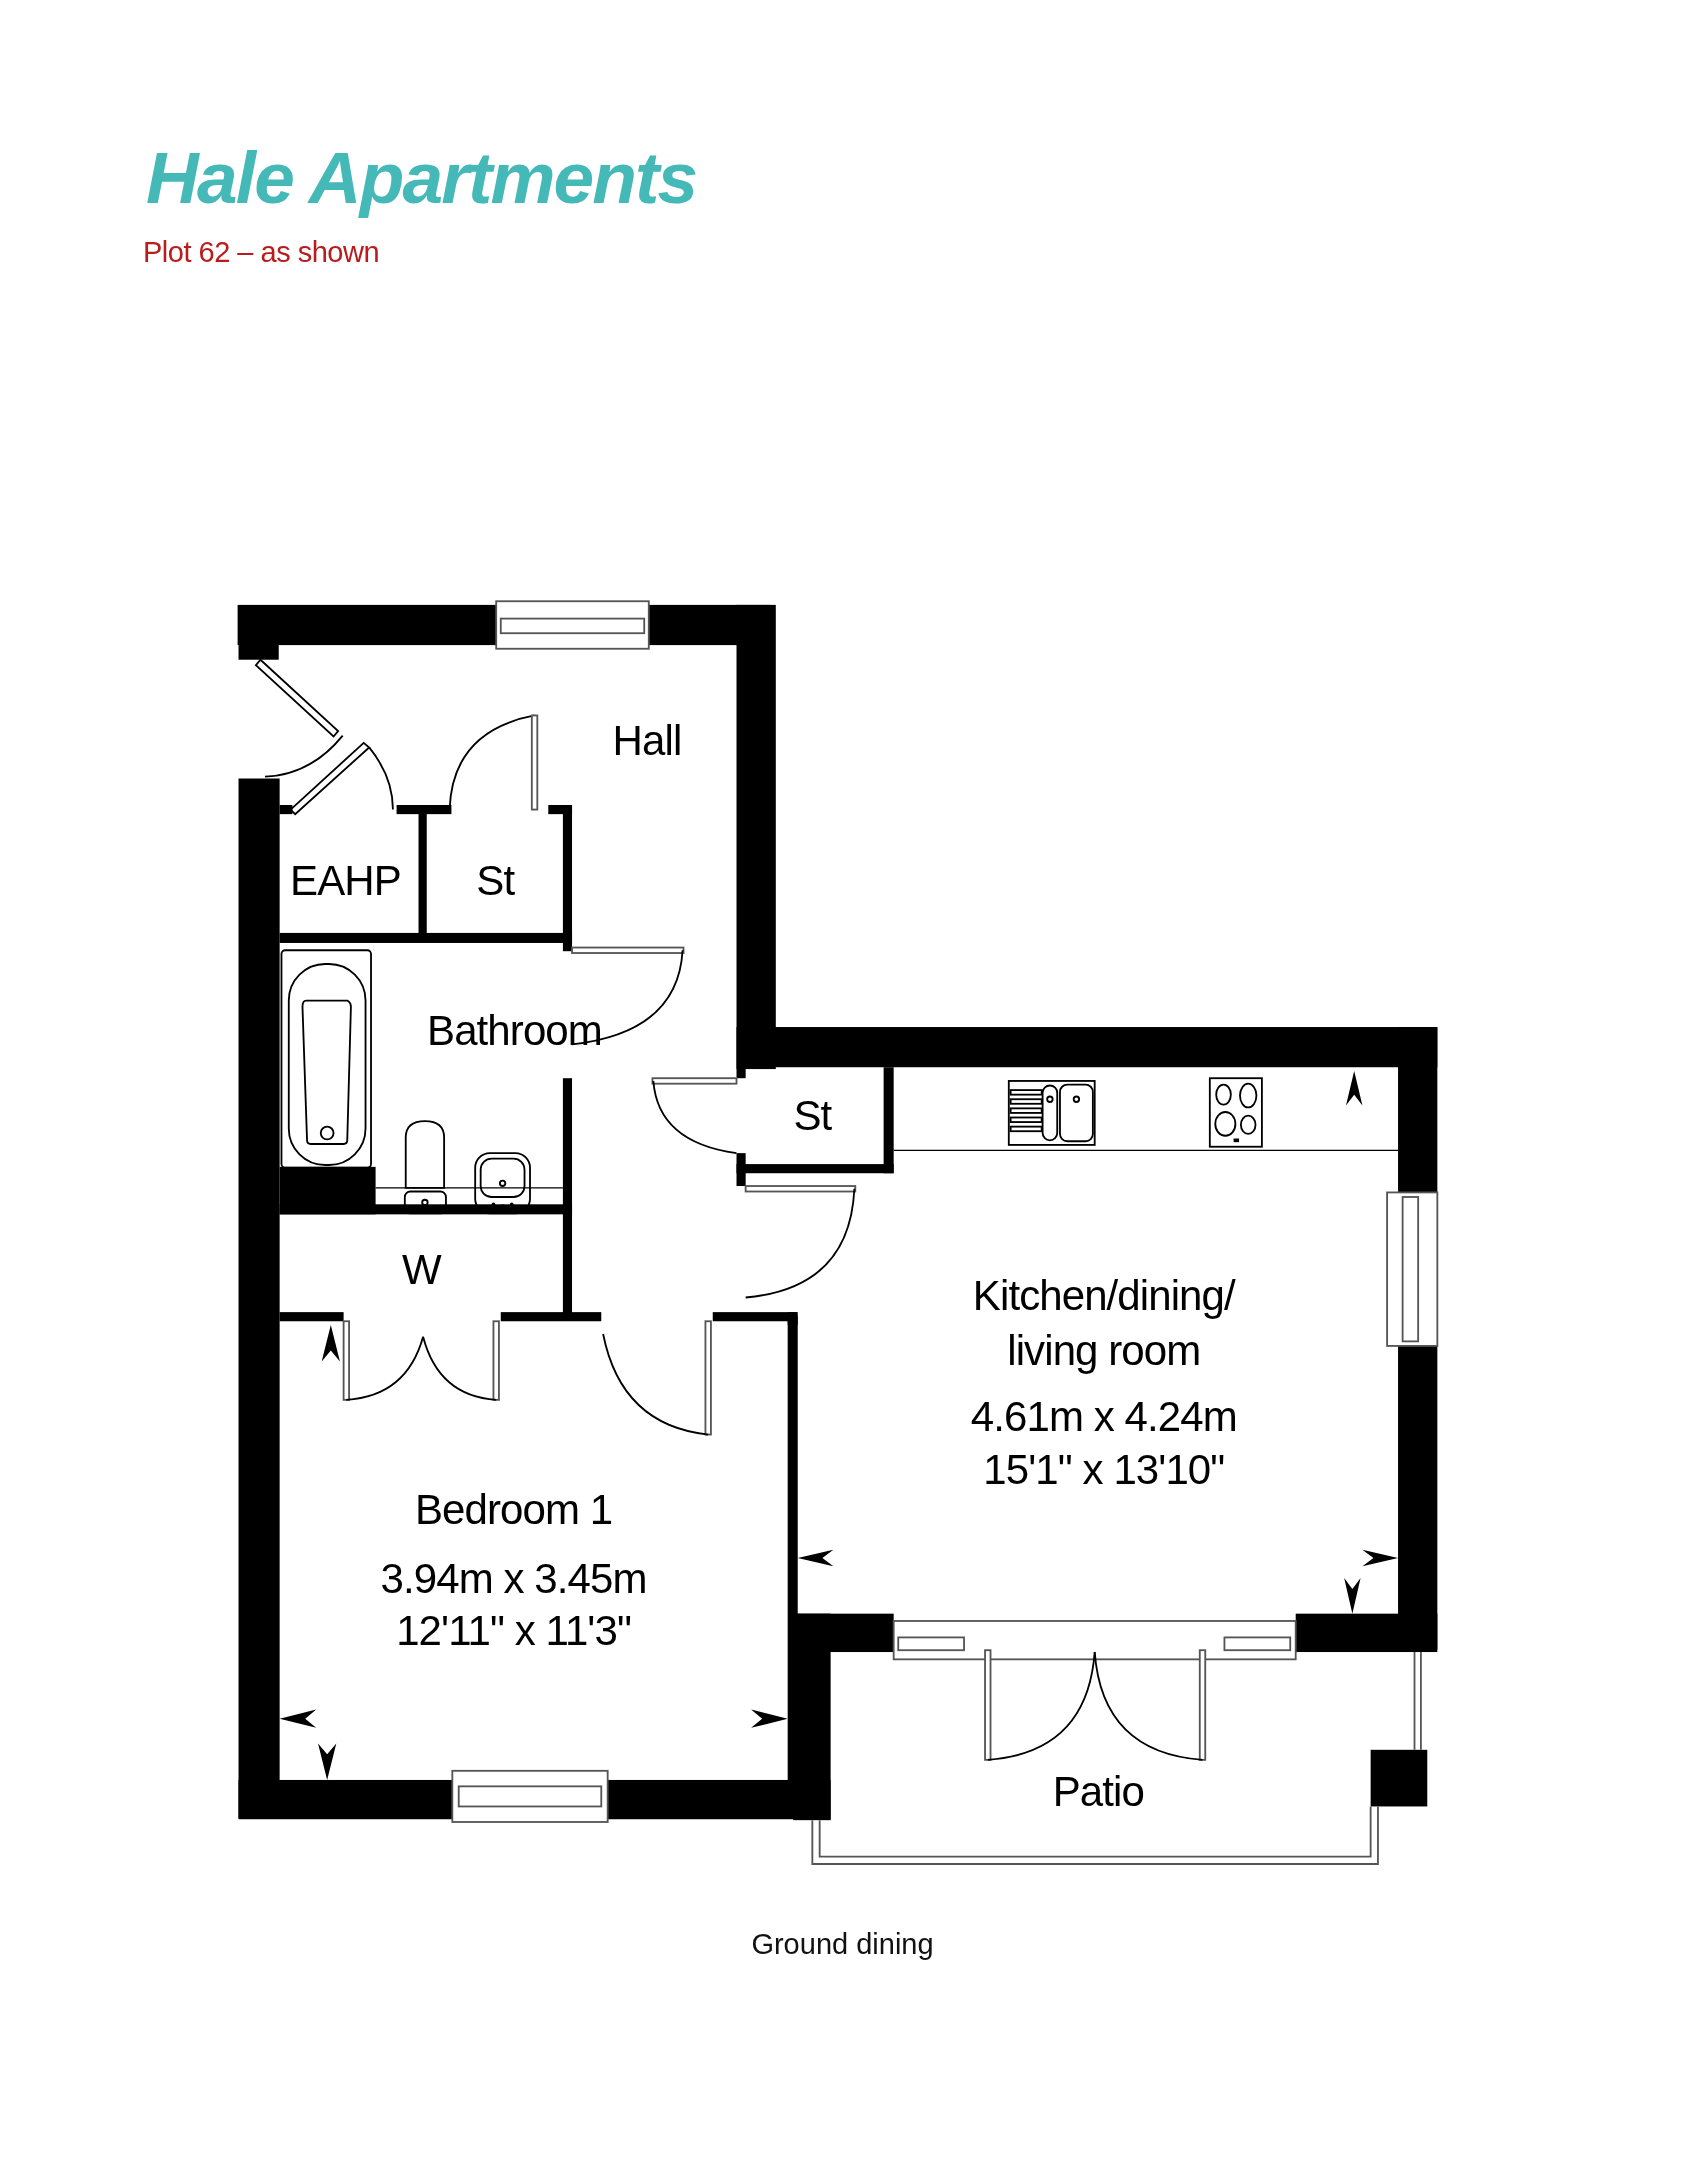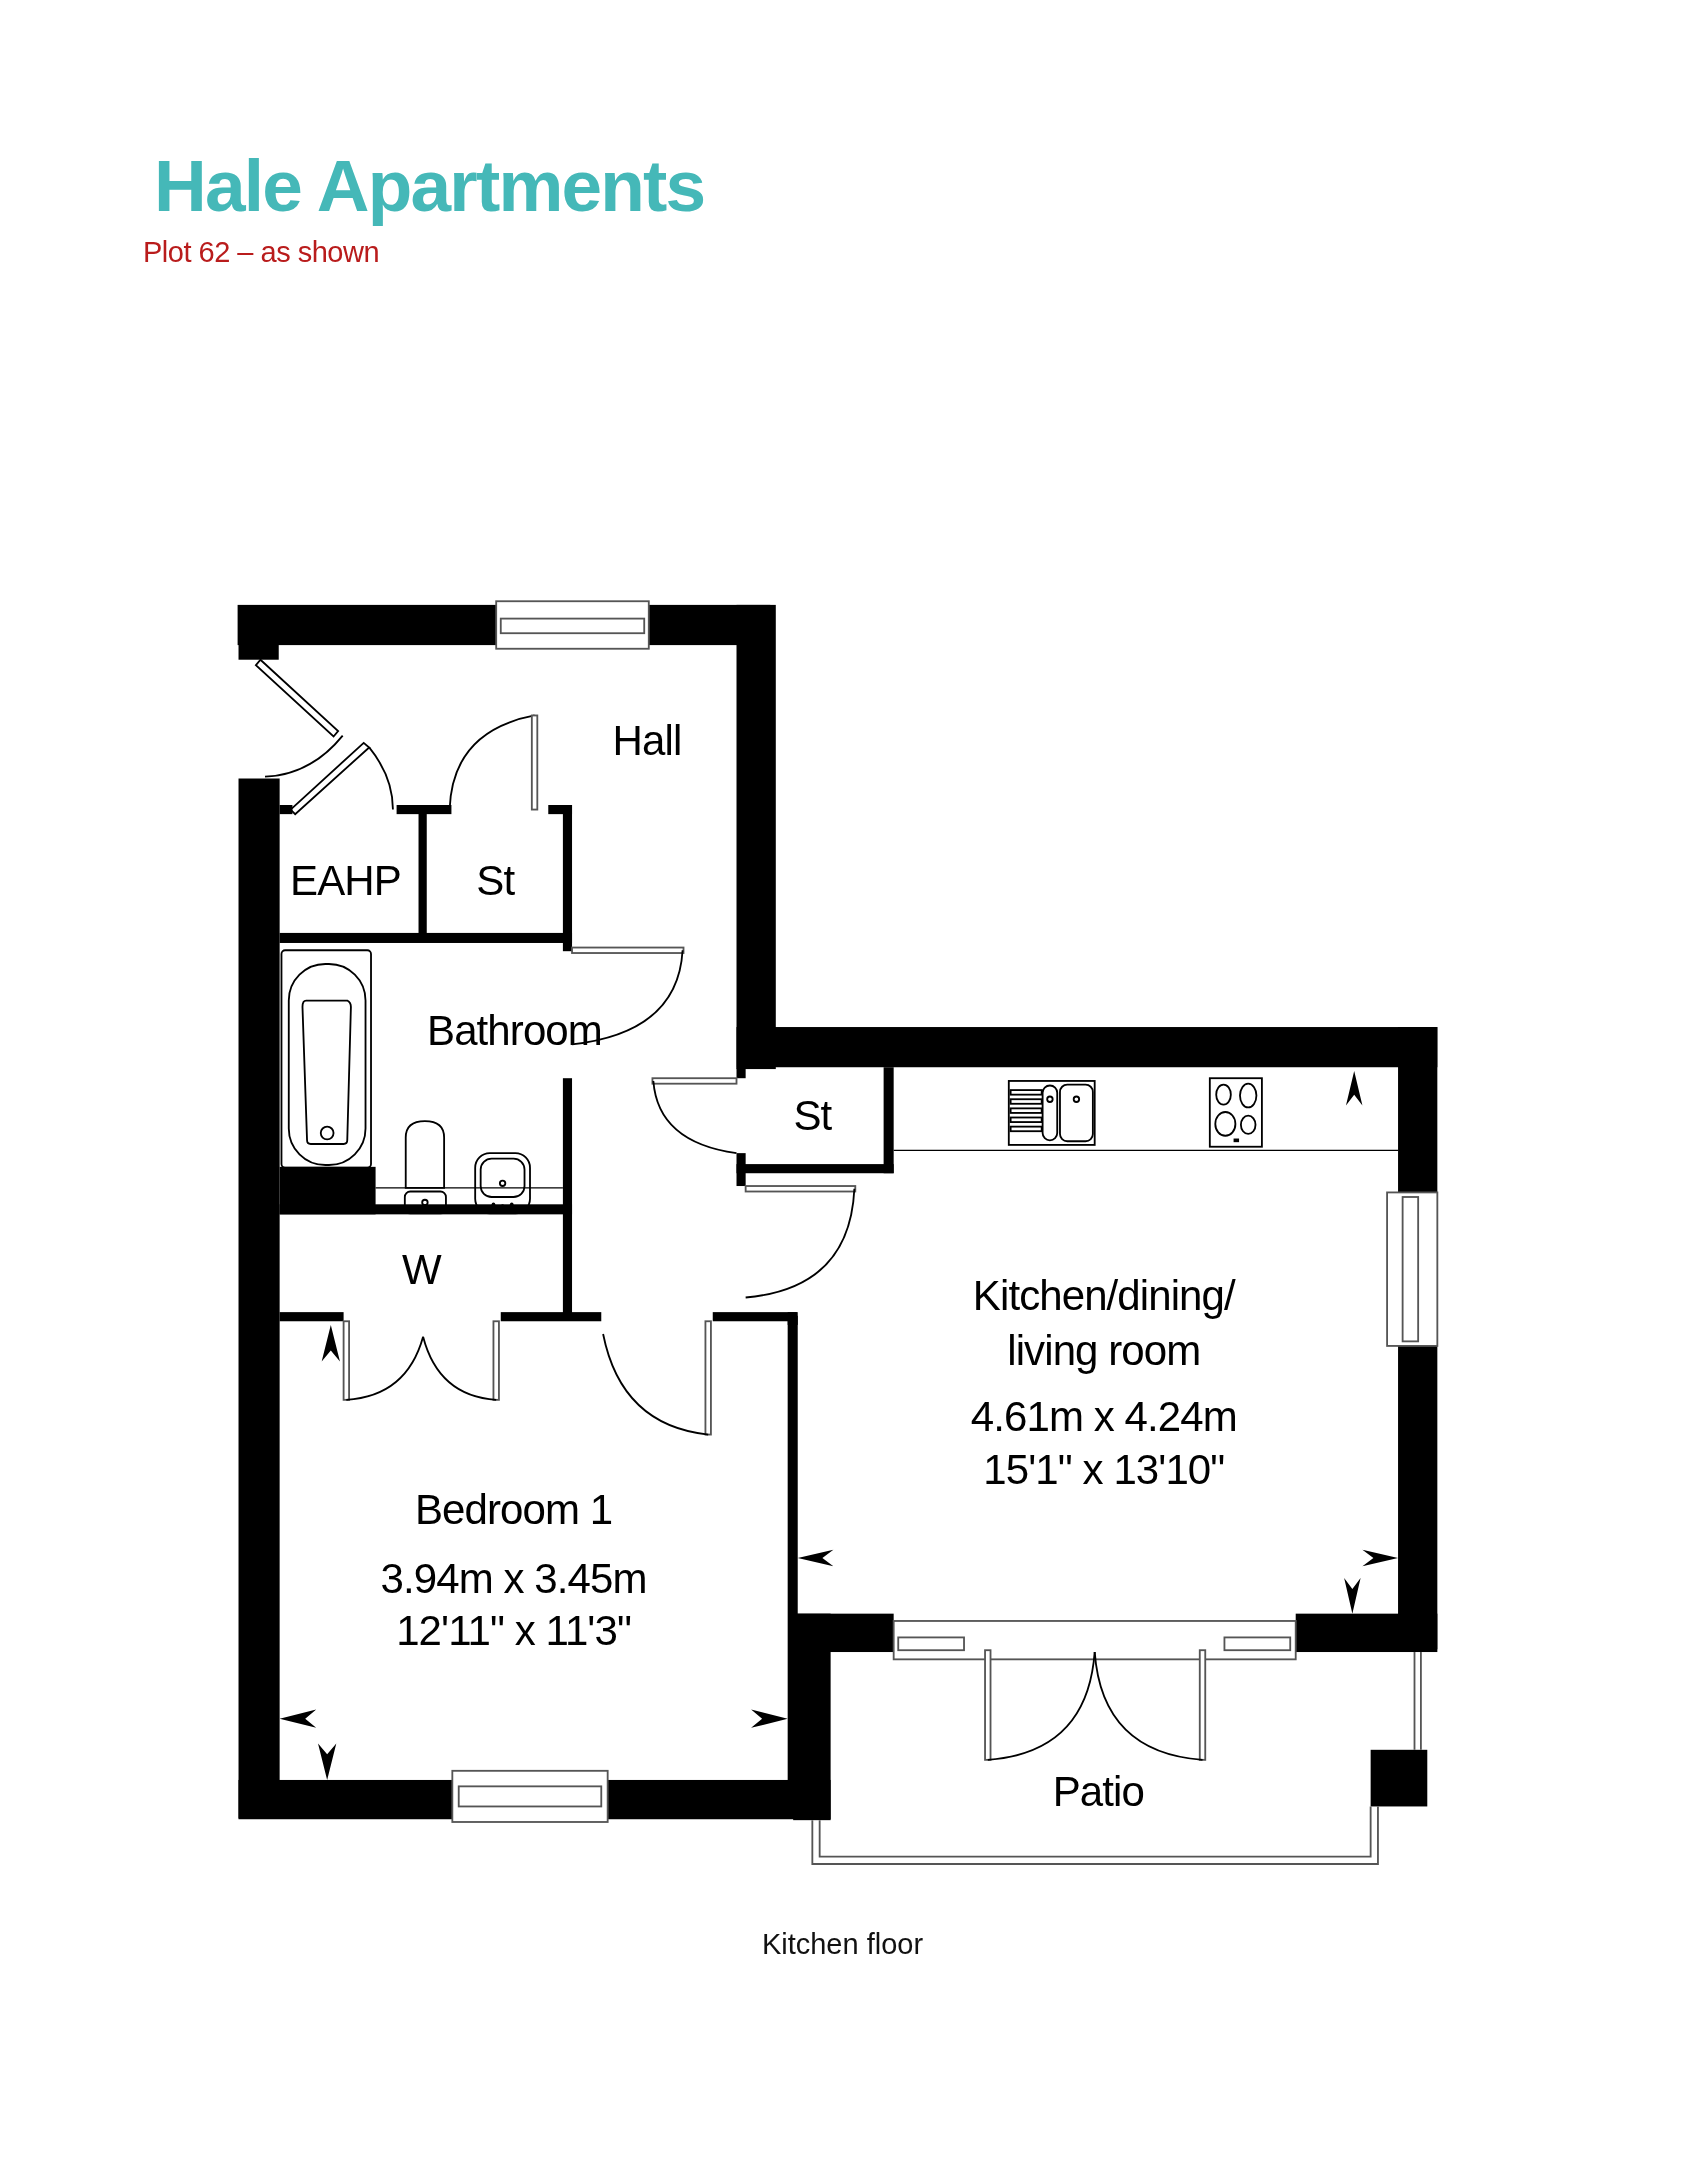--- a/index.html
+++ b/index.html
@@ -1,17 +1,17 @@
 <!DOCTYPE html>
 <html style="font-size:14.6px"><head>
 <meta charset="utf-8">
 <style>
   html, body { margin: 0; padding: 0; background: #ffffff; }
   body { width: 1685px; height: 2182px; position: relative; overflow: hidden; font-family: "Liberation Sans", "DejaVu Sans", sans-serif; }
-  .title { position: absolute; left: 142px; top: 137px; font-size: 73px; font-weight: 700; letter-spacing: -1.8px; color: #45b8b8; margin: 12px; line-height: 1; }
+  .title { position: absolute; left: 142px; top: 137px; font-size: 73px; font-weight: 700; letter-spacing: -1.8px; color: #45b8b8; margin: 4px; line-height: 1; font-style: italic; }
   .subtitle { position: absolute; left: 143px; top: 236px; font-size: 29px; color: #b91c1c; letter-spacing: -0.5px; }
   .floor-label { position: absolute; left: 0; width: 1685px; top: 1928px; text-align: center; font-size: 29px; color: #111; }
   svg.plan { position: absolute; left: 0; top: 0; }
   .wall { fill: #000; }
   .thin { fill: none; stroke: #000; stroke-width: 2; }
   .gray { fill: #fff; stroke: #555; stroke-width: 2; }
   .room-label { font-family: "Liberation Sans", "DejaVu Sans", sans-serif; font-size: 46px; fill: #000; text-anchor: middle; letter-spacing: -1px; }
 </style>
 </head>
 <body>
@@ -224,14 +224,14 @@
   <text class="room-label" x="1208" y="1566">4.61m x 4.24m</text>
   <text class="room-label" x="1208" y="1624">15'1" x 13'10"</text>
 
   <text class="room-label" x="562" y="1668">Bedroom 1</text>
   <text class="room-label" x="562" y="1743">3.94m x 3.45m</text>
   <text class="room-label" x="562" y="1800">12'11" x 11'3"</text>
 
   <text class="room-label" x="1202" y="1977">Patio</text>
 </svg>
 
-<div class="floor-label">Kitchen floor</div>
+<div class="floor-label">Ground dining</div>
 
 
 </body></html>

